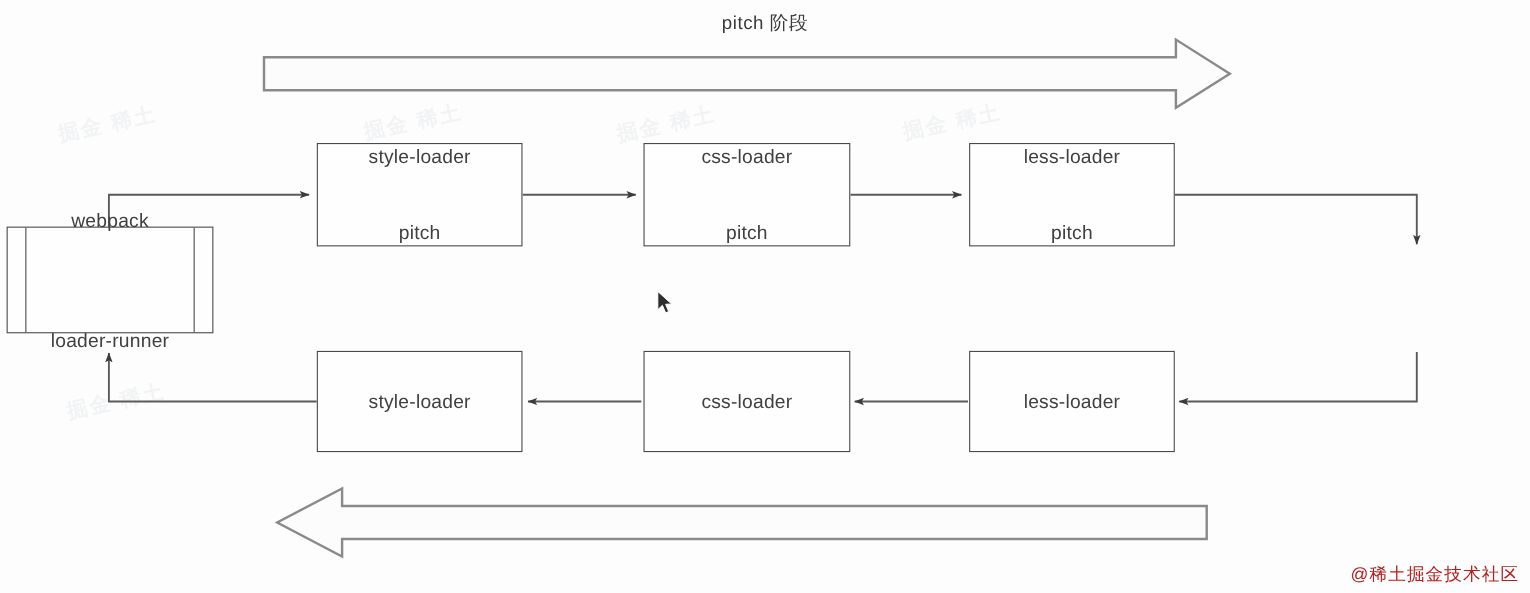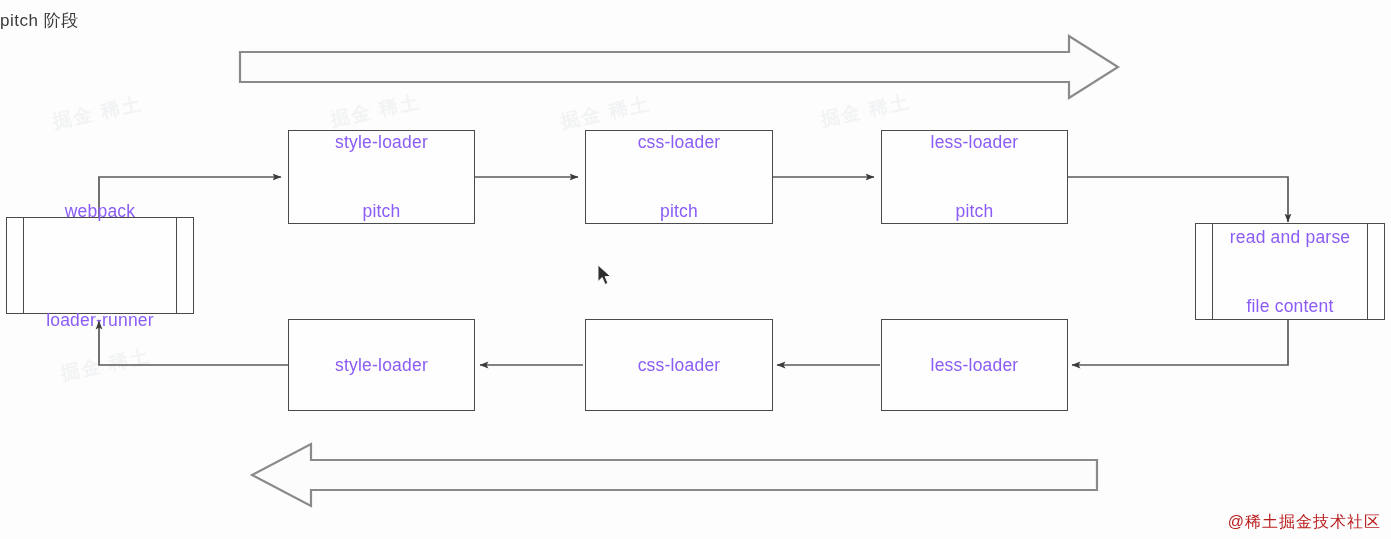--- a/index.html
+++ b/index.html
@@ -24,21 +24,21 @@
   }
   .node-box {
     position: absolute;
     box-sizing: border-box;
     border: 1.6px solid #4a4a4a;
     background: #fefefe;
     display: flex;
     flex-direction: column;
     align-items: center;
     justify-content: center;
-    color: #8b5cf6;
+    color: #404040;
     font-size: 17.5px;
     line-height: 25px;
     text-align: center;
     letter-spacing: 0.2px;
   }
   .node-box .line2 {
     display: block;
     margin-top: 44px;
   }
   .proc-box::before,
@@ -51,21 +51,21 @@
     border-left: 1.6px solid #4a4a4a;
   }
   .proc-box::before { left: 16px; }
   .proc-box::after  { right: 16px; }
 
   .stage-label {
     position: absolute;
     color: #3a3a3a;
     font-size: 17px;
     letter-spacing: 0.5px;
-    text-align: left;
+    text-align: center;
     white-space: nowrap;
   }
   .watermark-corner {
     position: absolute;
     right: 10px;
     bottom: 6px;
     color: #b91c1c;
     font-size: 16px;
     letter-spacing: 1px;
     white-space: nowrap;
@@ -127,29 +127,25 @@
 
     <path d="M240,52 L1069,52 L1069,36 L1118,67 L1069,98 L1069,82 L240,82 Z" fill="#fcfcfc" stroke="#8a8a8a" stroke-width="2.2" stroke-linejoin="miter"></path>
 
     <path d="M1097,460 L311,460 L311,444 L252,475 L311,506 L311,490 L1097,490 Z" fill="#fcfcfc" stroke="#8a8a8a" stroke-width="2.2" stroke-linejoin="miter"></path>
   </svg>
 
   <div class="stage-label" style="left:0; top:9px; width:1391px;">pitch 阶段</div>
 
   <div class="stage-label" style="left:0; top:509px; width:1391px;margin-top:44px;">执行阶段</div>
 
-  <div class="node-box proc-box" style="left:6px; top:217px; width:188px; height:97px;gap:40px;">
+  <div class="node-box proc-box" style="left:6px; top:206px; width:188px; height:97px;gap:40px;">
     <span>webpack</span>
     <span class="line2">loader-runner</span>
   </div>
 
-  <div class="node-box proc-box" style="left:1195px; top:223px; width:190px; height:97px;">
-    <span>read and parse</span>
-    <span class="line2">file content</span>
-  </div>
 
   <div class="node-box" style="left:288px; top:130px; width:187px; height:94px;">
     <span>style-loader</span>
     <span class="line2">pitch</span>
   </div>
   <div class="node-box" style="left:585px; top:130px; width:188px; height:94px;">
     <span>css-loader</span>
     <span class="line2">pitch</span>
   </div>
   <div class="node-box" style="left:881px; top:130px; width:187px; height:94px;">

